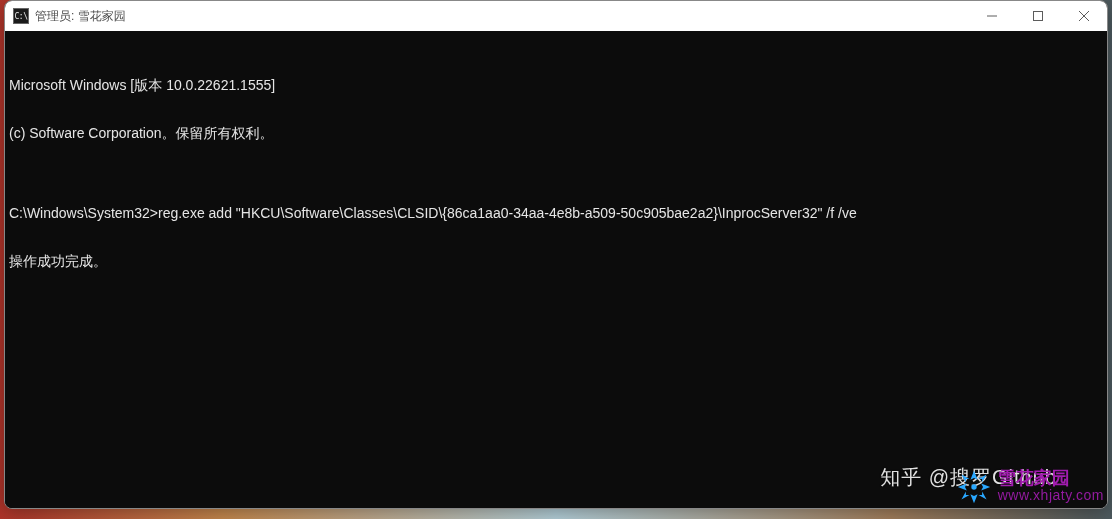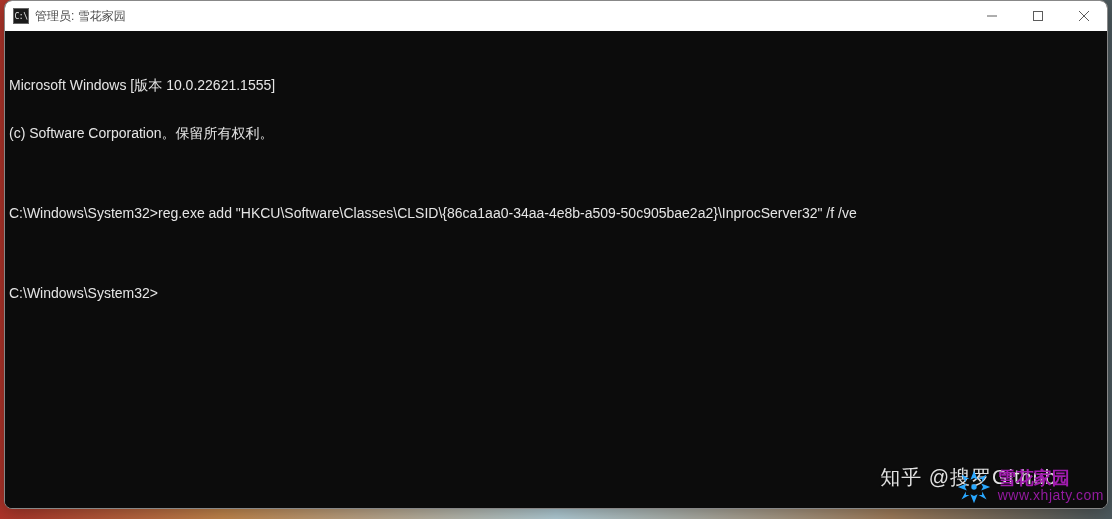--- a/index.html
+++ b/index.html
@@ -123,22 +123,22 @@
           <line x1="10" y1="0" x2="0" y2="10"></line>
         </svg>
     </div>
   </div>
 
   <div class="terminal">
     <span class="line">Microsoft Windows [版本 10.0.22621.1555]</span>
     <span class="line">(c) Software Corporation。保留所有权利。</span>
     <span class="line"></span>
     <span class="line">C:\Windows\System32&gt;reg.exe add "HKCU\Software\Classes\CLSID\{86ca1aa0-34aa-4e8b-a509-50c905bae2a2}\InprocServer32" /f /ve</span>
+    <span class="line">操作成功完成。</span>
     <span class="line"></span>
-    <span class="line"><span>C:\Windows\System32&gt;</span><span class="cursor-blink"></span></span>
   </div>
 </div>
 
 <div class="watermark1">知乎 @搜罗Github</div>
 
 <div class="watermark2">
   <div class="logo">
     <svg viewBox="0 0 40 40" width="36" height="36">
       <g fill="#2aa8ff">
         <polygon points="20,2 24,12 20,10 16,12"></polygon>

